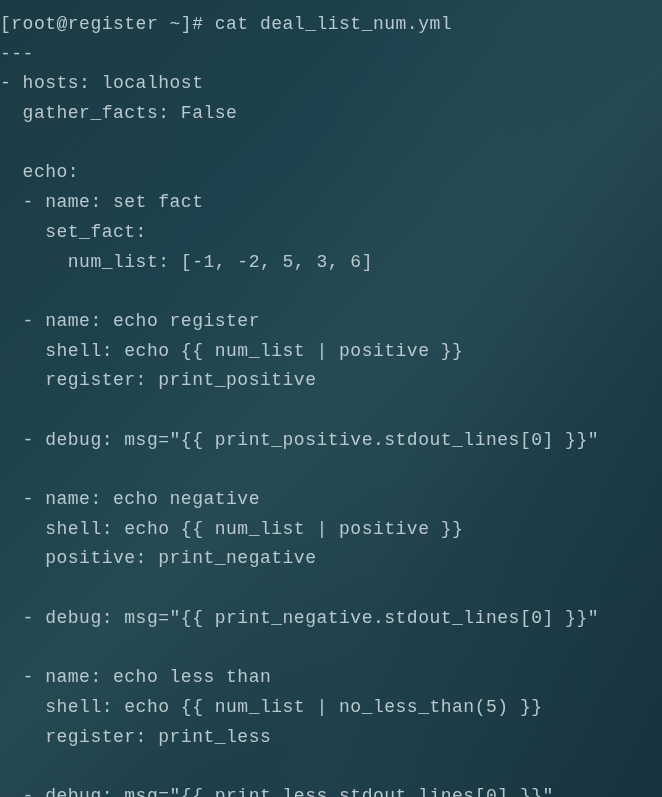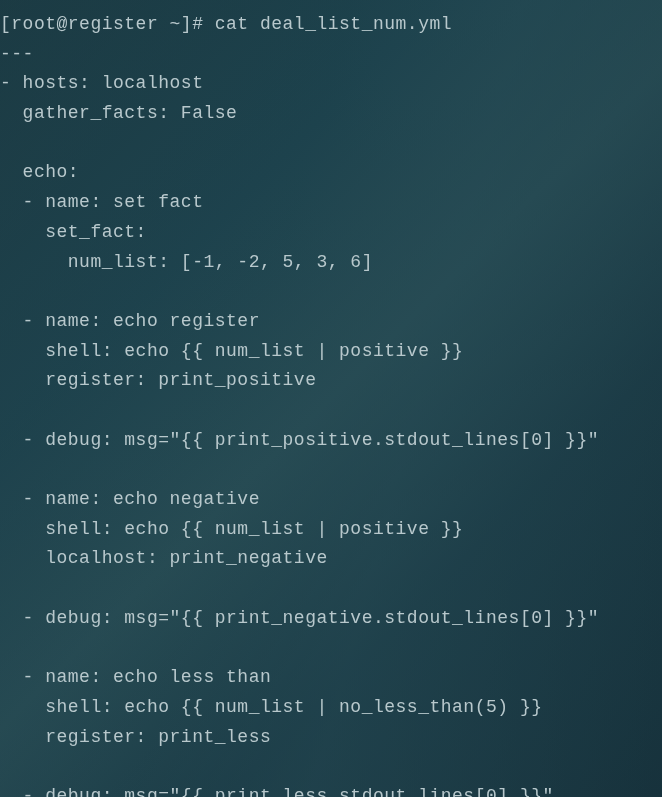--- a/index.html
+++ b/index.html
@@ -51,21 +51,21 @@
 <span>      num_list: [-1, -2, 5, 3, 6]</span>
 
 <span>  - name: echo register</span>
 <span>    shell: echo {{ num_list | positive }}</span>
 <span>    register: print_positive</span>
 
 <span>  - debug: msg="{{ print_positive.stdout_lines[0] }}"</span>
 
 <span>  - name: echo negative</span>
 <span>    shell: echo {{ num_list | positive }}</span>
-<span>    localhost: print_negative</span>
+<span>    positive: print_negative</span>
 
 <span>  - debug: msg="{{ print_negative.stdout_lines[0] }}"</span>
 
 <span>  - name: echo less than</span>
 <span>    shell: echo {{ num_list | no_less_than(5) }}</span>
 <span>    register: print_less</span>
 
 <span>  - debug: msg="{{ print_less.stdout_lines[0] }}"</span></div>
 
 </body></html>

